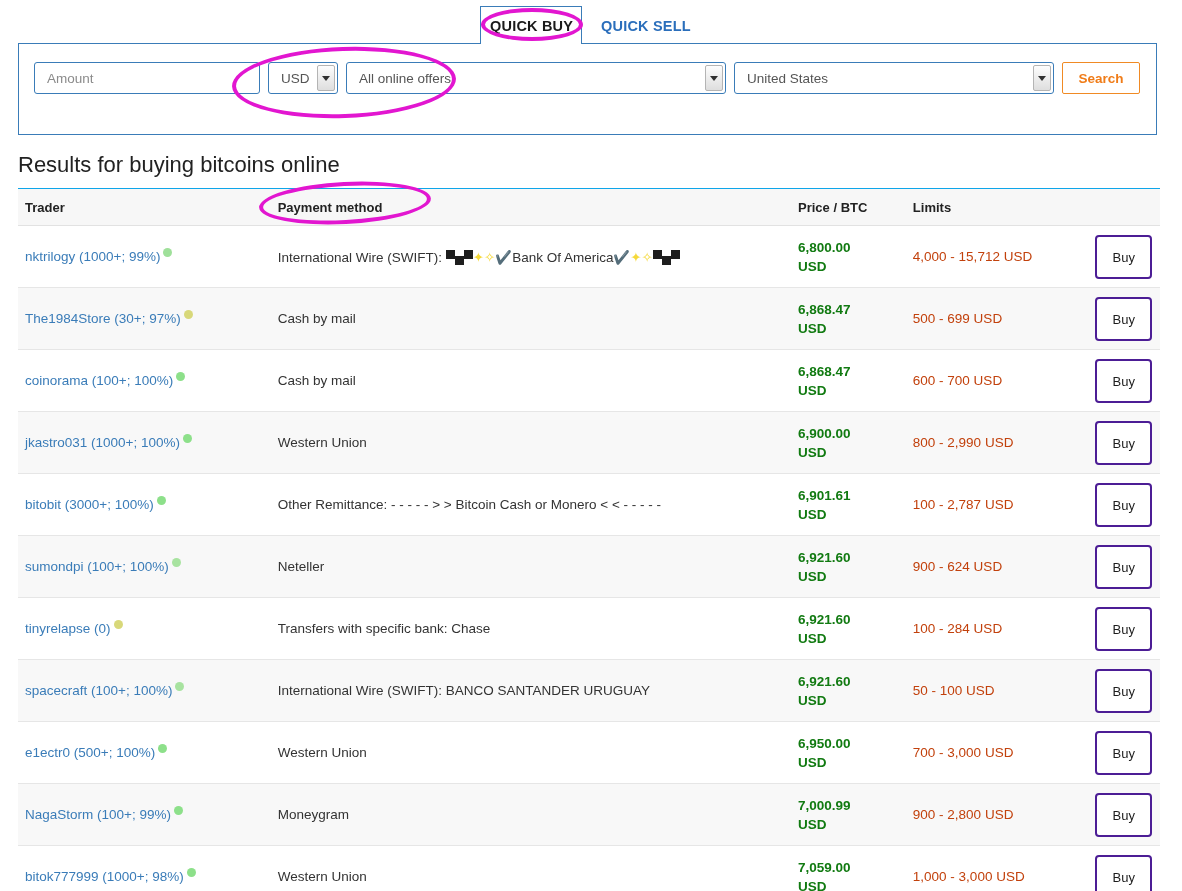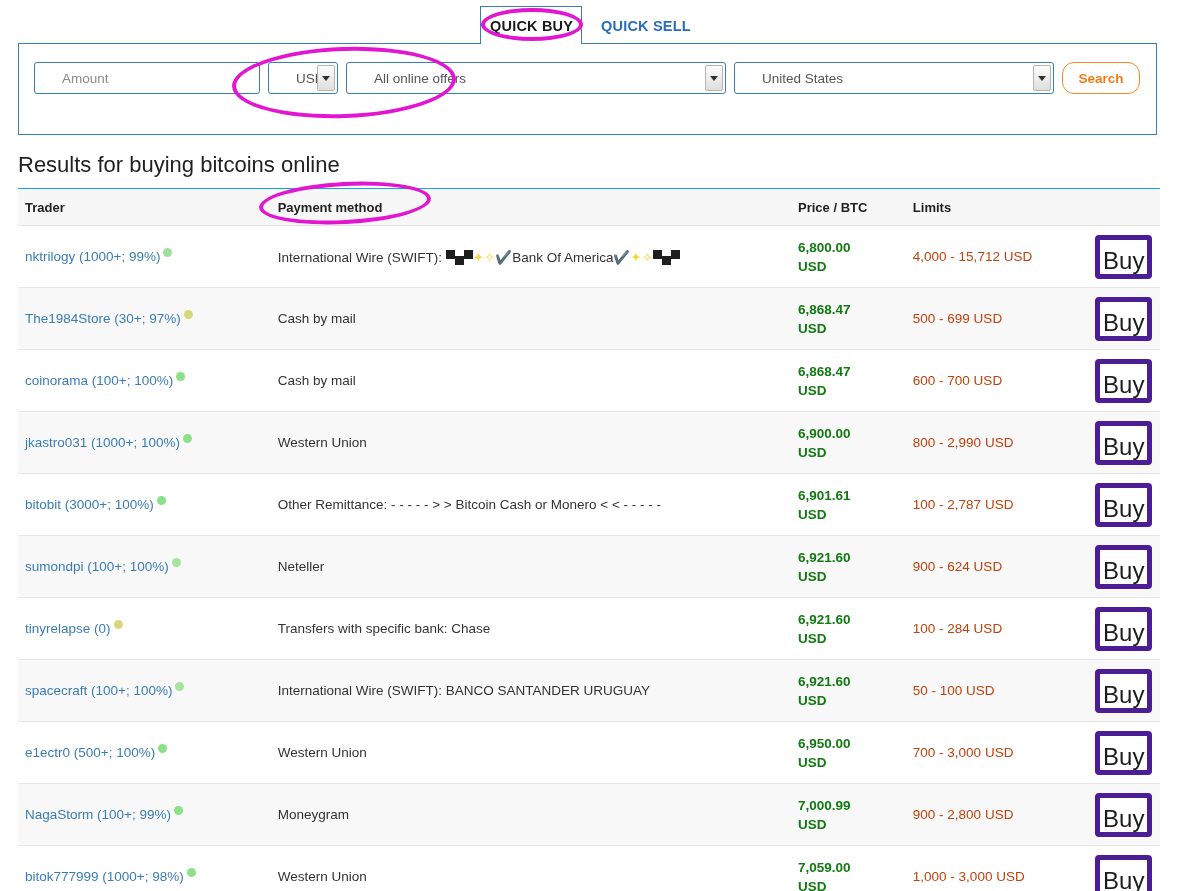--- a/index.html
+++ b/index.html
@@ -90,21 +90,21 @@
   .fld {
     box-sizing: border-box;
     border: 1px solid #3a7cb8;
     border-radius: 3px;
     background: #ffffff;
     height: 32px;
     display: flex;
     align-items: center;
     font-size: 13.5px;
     color: #555555;
-    padding-left: 27px;
+    padding-left: 12px;
     margin-right: 8px;
     position: relative;
   }
   .fld-amount { width: 226px; color: #8b8b8b; }
   .fld-currency { width: 70px; padding-right: 24px; }
   .fld-country { width: 320px; padding-right: 24px; }
   .fld-offers { width: 380px; padding-right: 24px; }
   .sel-arrow {
     position: absolute;
     right: 2px;
@@ -124,21 +124,21 @@
     width: 0; height: 0;
     border-left: 4px solid transparent;
     border-right: 4px solid transparent;
     border-top: 5px solid #303030;
   }
   .btn-search {
     box-sizing: border-box;
     height: 32px;
     width: 78px;
     border: 1px solid #f08a24;
-    border-radius: 12px;
+    border-radius: 2px;
     background: #ffffff;
     color: #f07c18;
     font-size: 13.5px;
     font-weight: bold;
     display: flex;
     align-items: center;
     justify-content: center;
     cursor: pointer;
     font-family: "Liberation Sans", sans-serif;
   }
@@ -206,25 +206,25 @@
     font-weight: bold;
     font-size: 13.5px;
     line-height: 19px;
   }
   .limits-cell { color: #c2410c; font-size: 13.5px; }
   .buy-btn {
     display: inline-block;
     box-sizing: border-box;
     width: 57px;
     height: 44px;
-    border: 5px solid #4c1d95;
+    border: 2px solid #4c1d95;
     border-radius: 4px;
     background: #ffffff;
     color: #1d1d1d;
-    font-size: 24px;
+    font-size: 13px;
     line-height: 42px;
     text-align: center;
     cursor: pointer;
     font-family: "Liberation Sans", sans-serif;
   }
   .td-action { padding: 0 !important; text-align: center; }
 
   .emoji { font-size: 13.5px; letter-spacing: 0px; }
   .sq-blk { display:inline-block; width: 9px; height: 9px; background:#1e1e1e; margin: 0 0px; vertical-align: middle;}
   .sq-a   { position: relative; top: -3px; }

